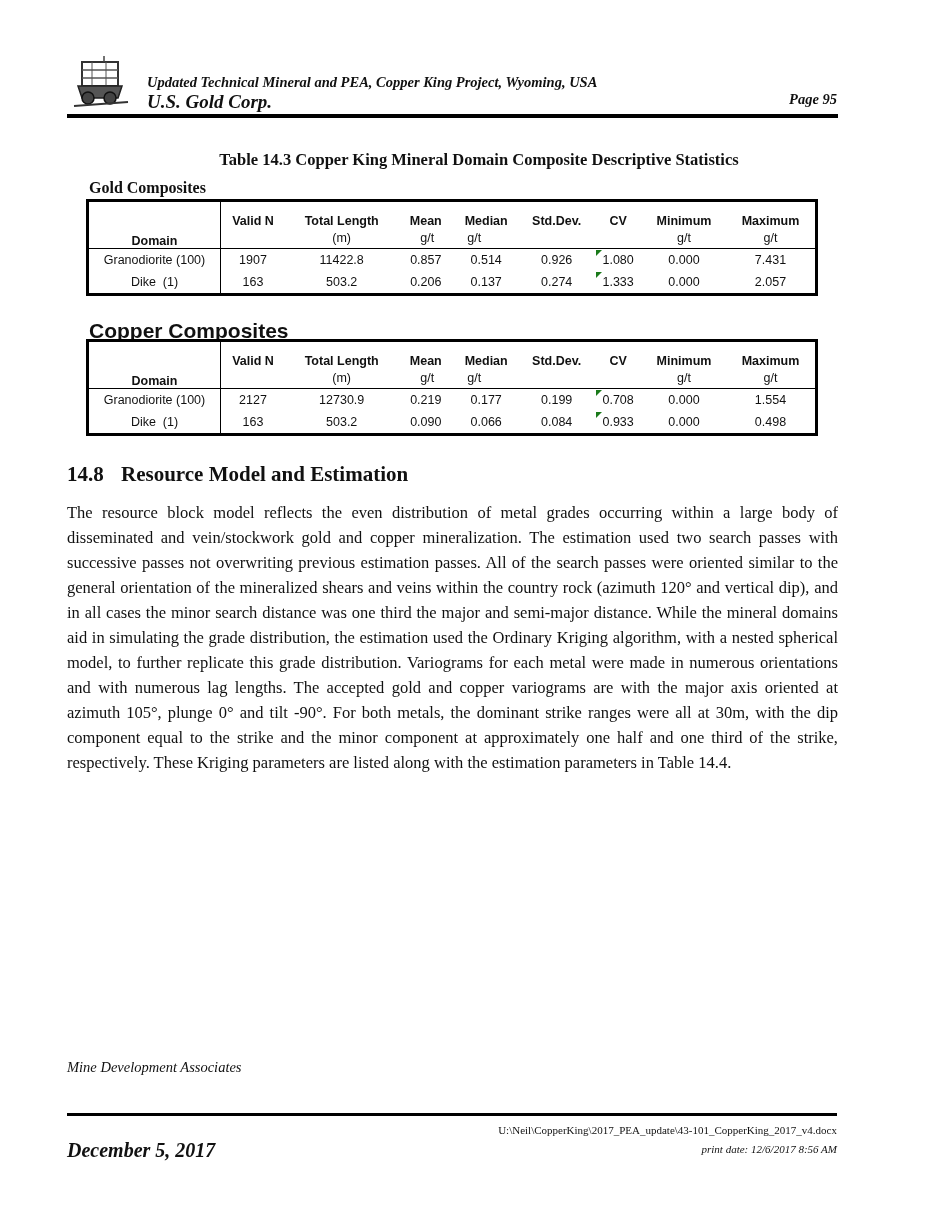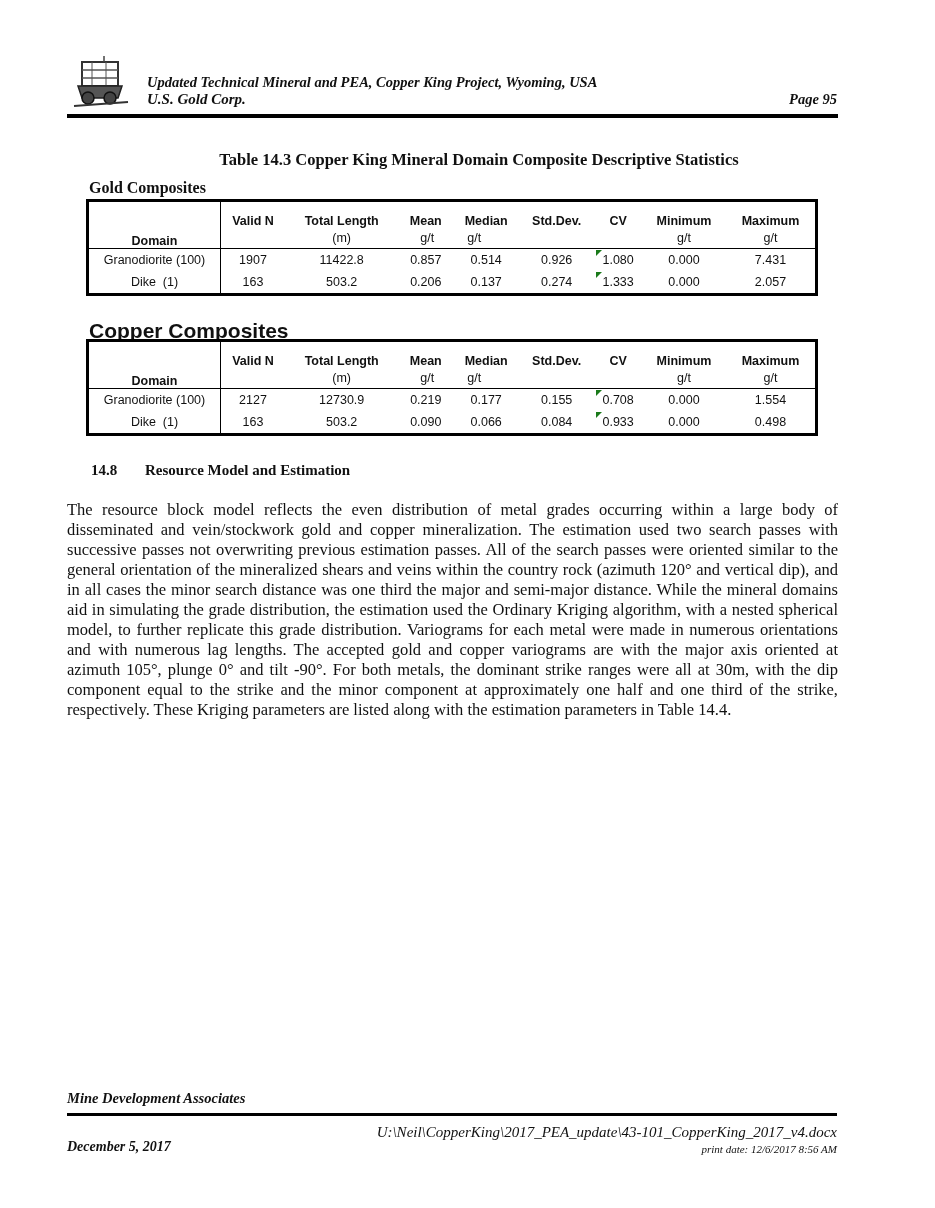--- a/index.html
+++ b/index.html
@@ -1,21 +1,21 @@
 <!DOCTYPE html>
 <html><head>
 <meta charset="utf-8">
 <style>
   html, body { margin: 0; padding: 0; background: #ffffff; }
   body { width: 935px; height: 1208px; position: relative; overflow: hidden; font-family: "Liberation Serif", "DejaVu Serif", serif; color: #111; }
 
   .header { position: absolute; left: 67px; top: 52px; width: 770px; height: 64px; }
   .logo { position: absolute; left: 3px; top: 2px; width: 62px; height: 58px; }
   .header-title { position: absolute; left: 80px; top: 22px; font-size: 14.5px; font-weight: bold; font-style: italic; white-space: nowrap; }
-  .header-company { position: absolute; left: 80px; top: 39px; font-size: 15px; font-weight: bold; font-style: italic; white-space: nowrap; }
+  .header-company { position: absolute; left: 80px; top: 39px; font-size: 19px; font-weight: bold; font-style: italic; white-space: nowrap; }
   .header-page { position: absolute; right: 0px; top: 39px; font-size: 14.5px; font-weight: bold; font-style: italic; }
   .header-rule { position: absolute; left: 67px; top: 114px; width: 771px; height: 4px; background: #000; }
 
   .table-caption { position: absolute; left: 0; width: 935px; top: 150px; text-align: center; font-size: 16.5px; font-weight: bold; padding-left: 23px; box-sizing: border-box; }
 
   .comp-label { position: absolute; left: 89px; font-family: Liberation Sans, sans-serif; font-weight: bold; font-size: 21px; }
   .gold-label { top: 179px; font-family: "Liberation Serif", "DejaVu Serif", serif; font-size: 16px; }
   .copper-label { top: 319px; }
 
   table.stats { position: absolute; left: 86px; width: 732px; border-collapse: collapse; border: 3px solid #000; font-family: "Liberation Sans", "DejaVu Sans", sans-serif; font-size: 12.5px; }
@@ -24,29 +24,29 @@
   table.stats th, table.stats td { padding: 0; text-align: center; font-weight: normal; height: 22px; }
   table.stats thead th { font-weight: bold; }
   table.stats thead tr.h1 th { height: 26px; vertical-align: bottom; text-align: center; }
   table.stats thead tr.h2 th { height: 20px; font-weight: normal; vertical-align: middle; }
   table.stats th.domain { width: 131px; border-right: 1.5px solid #000; vertical-align: middle; }
   table.stats td.domain { border-right: 1.5px solid #000; }
   table.stats tbody tr:first-child td { border-top: 1.5px solid #000; }
   td.cv { position: relative; }
   .flag { position: absolute; left: 2px; top: 1px; width: 0; height: 0; border-top: 6px solid #1a7a1a; border-right: 6px solid transparent; }
 
-  .section-heading { position: absolute; left: 67px; top: 462px; font-size: 15px; font-weight: bold; margin-left: 24px; }
+  .section-heading { position: absolute; left: 67px; top: 462px; font-size: 21px; font-weight: bold; }
   .section-num { display: inline-block; width: 54px; }
 
-  .body-para { position: absolute; left: 67px; top: 500px; width: 771px; font-size: 16.5px; line-height: 20px; text-align: justify; }
+  .body-para { position: absolute; left: 67px; top: 500px; width: 771px; font-size: 16.5px; line-height: 25px; text-align: justify; }
 
   .footer-rule { position: absolute; left: 67px; top: 1113px; width: 770px; height: 3px; background: #000; }
-  .footer-org { position: absolute; left: 67px; top: 1090px; font-size: 14.5px; font-weight: bold; font-style: italic; }
-  .footer-date { position: absolute; left: 67px; top: 1139px; font-size: 14px; font-weight: bold; font-style: italic; }
-  .footer-path { position: absolute; right: 98px; top: 1124px; font-size: 15px; font-style: italic; }
+  .footer-org { position: absolute; left: 67px; top: 1059px; font-size: 14.5px; font-weight: normal; font-style: italic; }
+  .footer-date { position: absolute; left: 67px; top: 1139px; font-size: 20px; font-weight: bold; font-style: italic; }
+  .footer-path { position: absolute; right: 98px; top: 1124px; font-size: 11px; }
   .footer-print { position: absolute; right: 98px; top: 1143px; font-size: 11px; font-style: italic; }
 </style>
 </head>
 <body>
 
 <div class="header">
   <div class="logo">
     <svg width="62" height="58" viewBox="0 0 62 58">
       <rect x="12" y="8" width="36" height="24" fill="none" stroke="#333" stroke-width="2"></rect>
       <line x1="12" y1="16" x2="48" y2="16" stroke="#555" stroke-width="1.5"></line>
@@ -144,21 +144,21 @@
       <th>g/t</th>
     </tr>
   </thead>
   <tbody>
     <tr>
       <td class="domain">Granodiorite (100)</td>
       <td>2127</td>
       <td>12730.9</td>
       <td>0.219</td>
       <td>0.177</td>
-      <td>0.155</td>
+      <td>0.199</td>
       <td class="cv"><span class="flag" style="border-top-color: rgb(26, 122, 26);"></span><span>0.708</span></td>
       <td>0.000</td>
       <td>1.554</td>
     </tr>
     <tr>
       <td class="domain" style="white-space:pre;">Dike  (1)</td>
       <td>163</td>
       <td>503.2</td>
       <td>0.090</td>
       <td>0.066</td>

